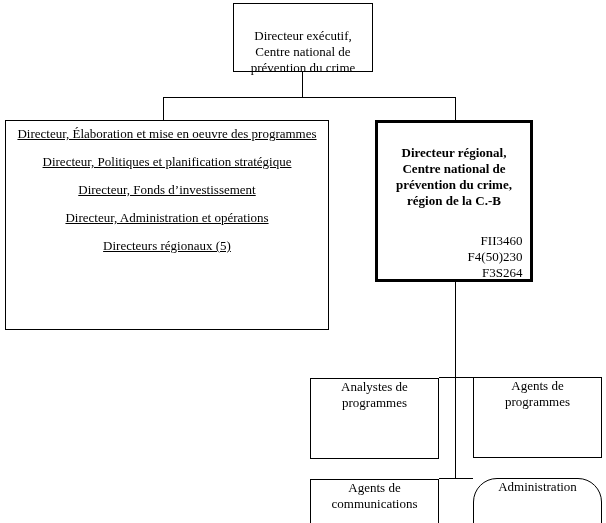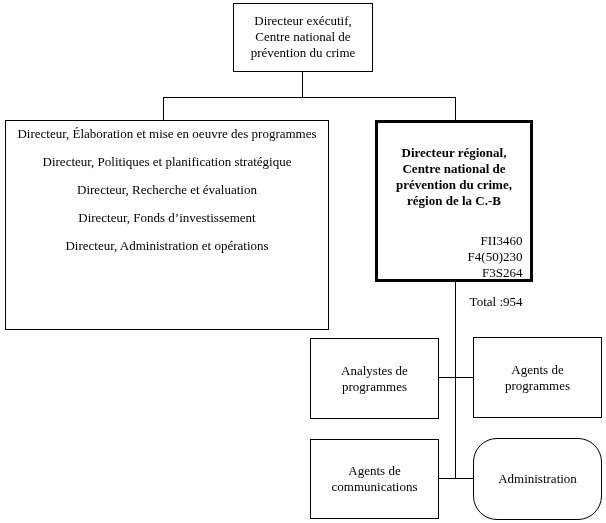--- a/index.html
+++ b/index.html
@@ -17,35 +17,35 @@
     position: absolute;
     box-sizing: border-box;
     border: 1px solid #000000;
     background: #ffffff;
     text-align: center;
   }
   .pre { white-space: pre-line; }
   .bold { font-weight: bold; }
 
   
-  .exec { left: 233px; top: 3px; width: 140px; height: 69px; padding-top: 9px; }
+  .exec { left: 233px; top: 3px; width: 140px; height: 69px; padding-top: 24px; }
 
   
   .directors { left: 5px; top: 120px; width: 324px; height: 210px; padding: 5px 4px 0 4px; }
-  .directors p { margin: 0 0 12px 0; white-space: pre-line; }
+  .directors p { margin: 0 0 12px 0; white-space: pre-line; text-decoration: underline; }
 
   
   .regional { left: 375px; top: 120px; width: 158px; height: 162px; border-width: 3px; padding-top: 22px; }
   .stats { margin-top: 24px; text-align: right; padding-left: 28px; }
   .srow { display: flex; }
   .srow .code { width: 97px; }
   .srow.total { margin-top: 13px; }
 
   
-  .unit { display: flex; align-items: center; justify-content: center; }
+  .unit { display: flex; justify-content: center; margin-top: 40px; }
   .unit-analystes  { left: 310px; top: 338px; width: 129px; height: 81px; }
   .unit-agents-prog { left: 473px; top: 337px; width: 129px; height: 81px; }
   .unit-agents-comm { left: 310px; top: 439px; width: 129px; height: 80px; }
   .unit-admin       { left: 473px; top: 438px; width: 129px; height: 82px; border-radius: 24px; }
 
   
   .line { position: absolute; background: #000000; }
   .v-top    { left: 302px; top: 72px;  width: 1px;   height: 26px; }
   .h-main   { left: 163px; top: 97px;  width: 293px; height: 1px; }
   .v-left   { left: 163px; top: 97px;  width: 1px;   height: 23px; }
@@ -61,46 +61,42 @@
 
   <div class="box exec">
     <div class="pre">Directeur exécutif,
 Centre national de
 prévention du crime</div>
   </div>
 
   <div class="box directors">
     <p>Directeur, Élaboration et mise en oeuvre des programmes</p>
     <p>Directeur, Politiques et planification stratégique</p>
-    <p>Directeur, Recherche et évaluation</p>
     <p>Directeur, Fonds d’investissement</p>
     <p>Directeur, Administration et opérations</p>
+    <p>Directeurs régionaux (5)</p>
   </div>
 
   <div class="box regional">
     <div class="pre bold">Directeur régional,
 Centre national de
 prévention du crime,
 région de la C.-B</div>
     <div class="stats">
       <div class="srow">
         <span class="code">FII3</span>
         <span class="val">460</span>
       </div>
       <div class="srow">
         <span class="code">F4(50)</span>
         <span class="val">230</span>
       </div>
       <div class="srow">
         <span class="code">F3S</span>
         <span class="val">264</span>
-      </div>
-      <div class="srow total">
-        <span class="code">Total :</span>
-        <span class="val">954</span>
       </div>
     </div>
   </div>
 
   <div class="box unit unit-analystes">
     <div class="pre">Analystes de
 programmes</div>
   </div>
 
   <div class="box unit unit-agents-prog">

